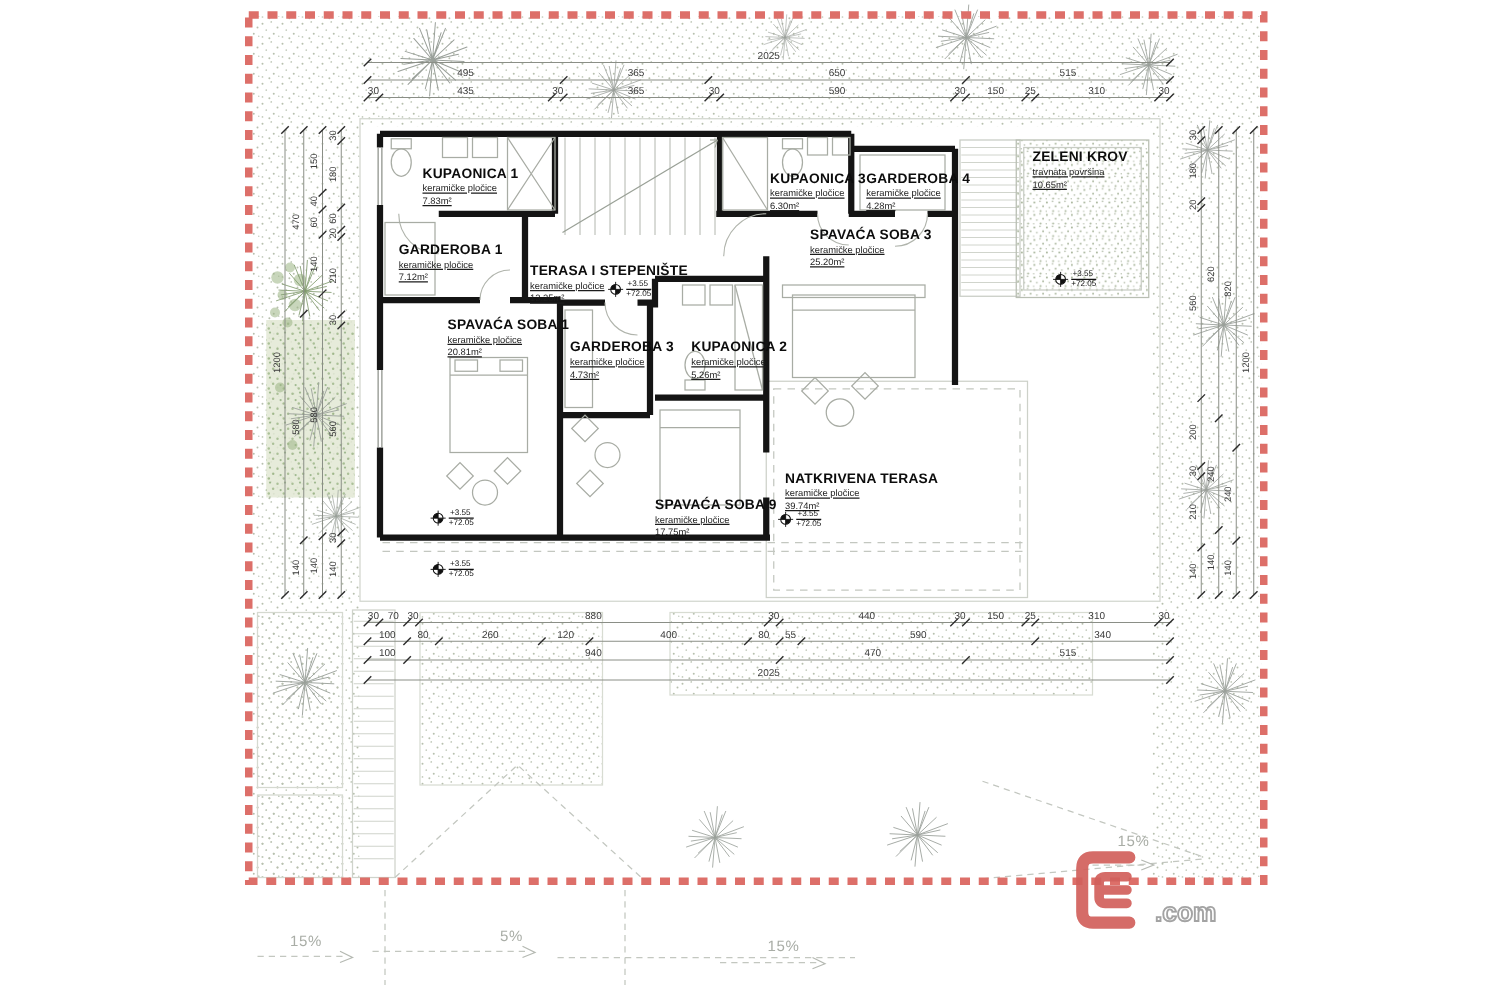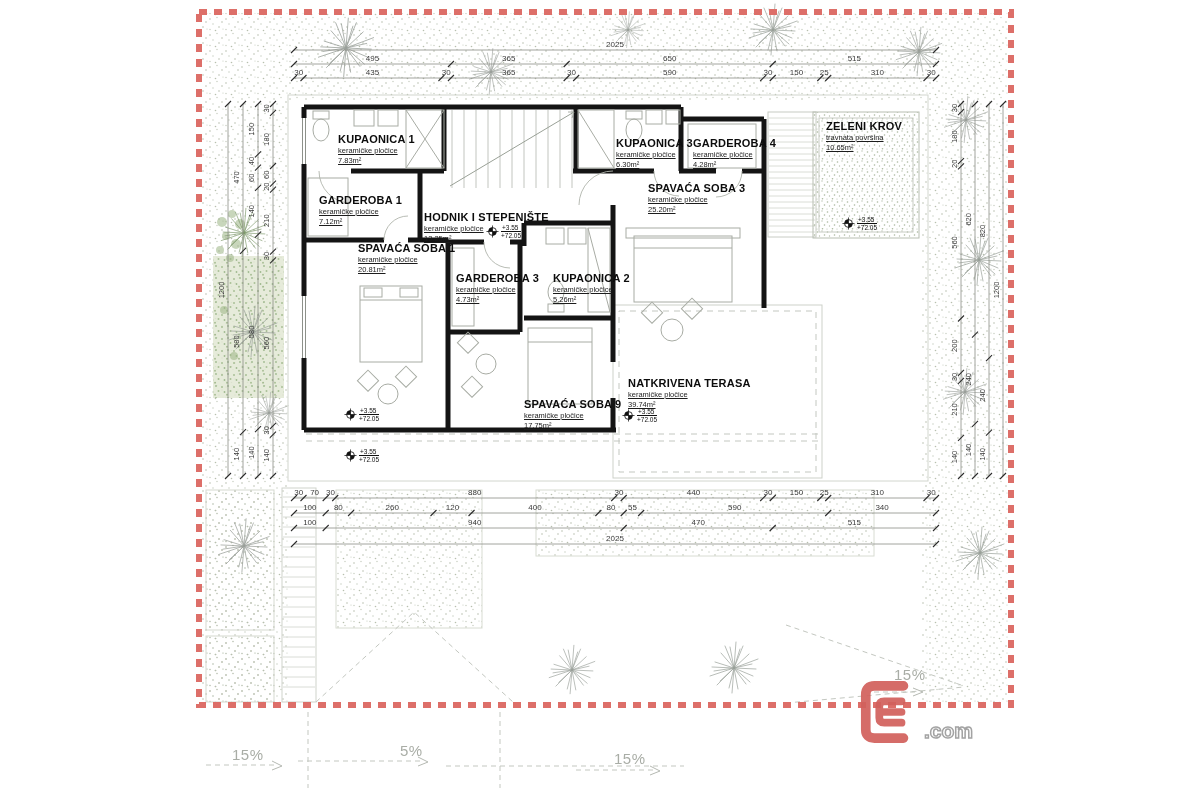--- a/index.html
+++ b/index.html
@@ -5,21 +5,21 @@
   html,body{margin:0;padding:0;background:#fff;}
   .canvas{position:relative;width:1088px;height:800px;background:#fff;overflow:hidden;
           font-family:"Liberation Sans",sans-serif;margin-left:16px;}
   svg.draw{position:absolute;left:0;top:0;}
   .room-label{position:absolute;color:#0c0c0c;z-index:5;}
   .room-name{font-size:11px;font-weight:bold;letter-spacing:.2px;white-space:nowrap;}
   .room-sub{font-size:7.5px;margin-top:1px;white-space:nowrap;color:#1c1c1c;text-decoration:underline;}
   .lvl{position:absolute;display:flex;align-items:center;gap:2px;z-index:5;}
   .lvl-txt{font-size:6.5px;line-height:1.15;color:#111;}
   .lvl-top{border-bottom:0.8px solid #111;padding:0 1px;}
-  .slope{position:absolute;font-size:15px;color:#a9ada6;z-index:5;letter-spacing:.5px;text-align:right;}
+  .slope{position:absolute;font-size:12px;color:#a9ada6;z-index:5;letter-spacing:.5px;text-align:right;}
   .logo{position:absolute;left:843px;top:680px;display:flex;align-items:flex-end;gap:7px;z-index:9;}
   .logo-text{font-size:48px;font-weight:bold;color:#fff;-webkit-text-stroke:2.6px #a3a3a3;
              letter-spacing:2px;line-height:.85;}
   .logo-tld{font-size:21px;font-weight:bold;color:#fff;-webkit-text-stroke:1.5px #a3a3a3;line-height:1.25;}
 </style>
 </head>
 <body>
 
 <div class="canvas">
 
@@ -380,25 +380,25 @@
   <div class="room-name">KUPAONICA 1</div>
   <div class="room-sub">keramičke pločice</div>
   <div class="room-sub">7.83m²</div>
 </div>
 <div class="room-label" style="left:303px;top:194px">
   <div class="room-name">GARDEROBA 1</div>
   <div class="room-sub">keramičke pločice</div>
   <div class="room-sub">7.12m²</div>
 </div>
 <div class="room-label" style="left:408px;top:211px">
-  <div class="room-name">HODNIK I STEPENIŠTE</div>
+  <div class="room-name">TERASA I STEPENIŠTE</div>
   <div class="room-sub">keramičke pločice</div>
   <div class="room-sub">13.25m²</div>
 </div>
-<div class="room-label" style="left:342px;top:242px">
+<div class="room-label" style="left:342px;top:254px">
   <div class="room-name">SPAVAĆA SOBA 1</div>
   <div class="room-sub">keramičke pločice</div>
   <div class="room-sub">20.81m²</div>
 </div>
 <div class="room-label" style="left:440px;top:272px">
   <div class="room-name">GARDEROBA 3</div>
   <div class="room-sub">keramičke pločice</div>
   <div class="room-sub">4.73m²</div>
 </div>
 <div class="room-label" style="left:537px;top:272px">

